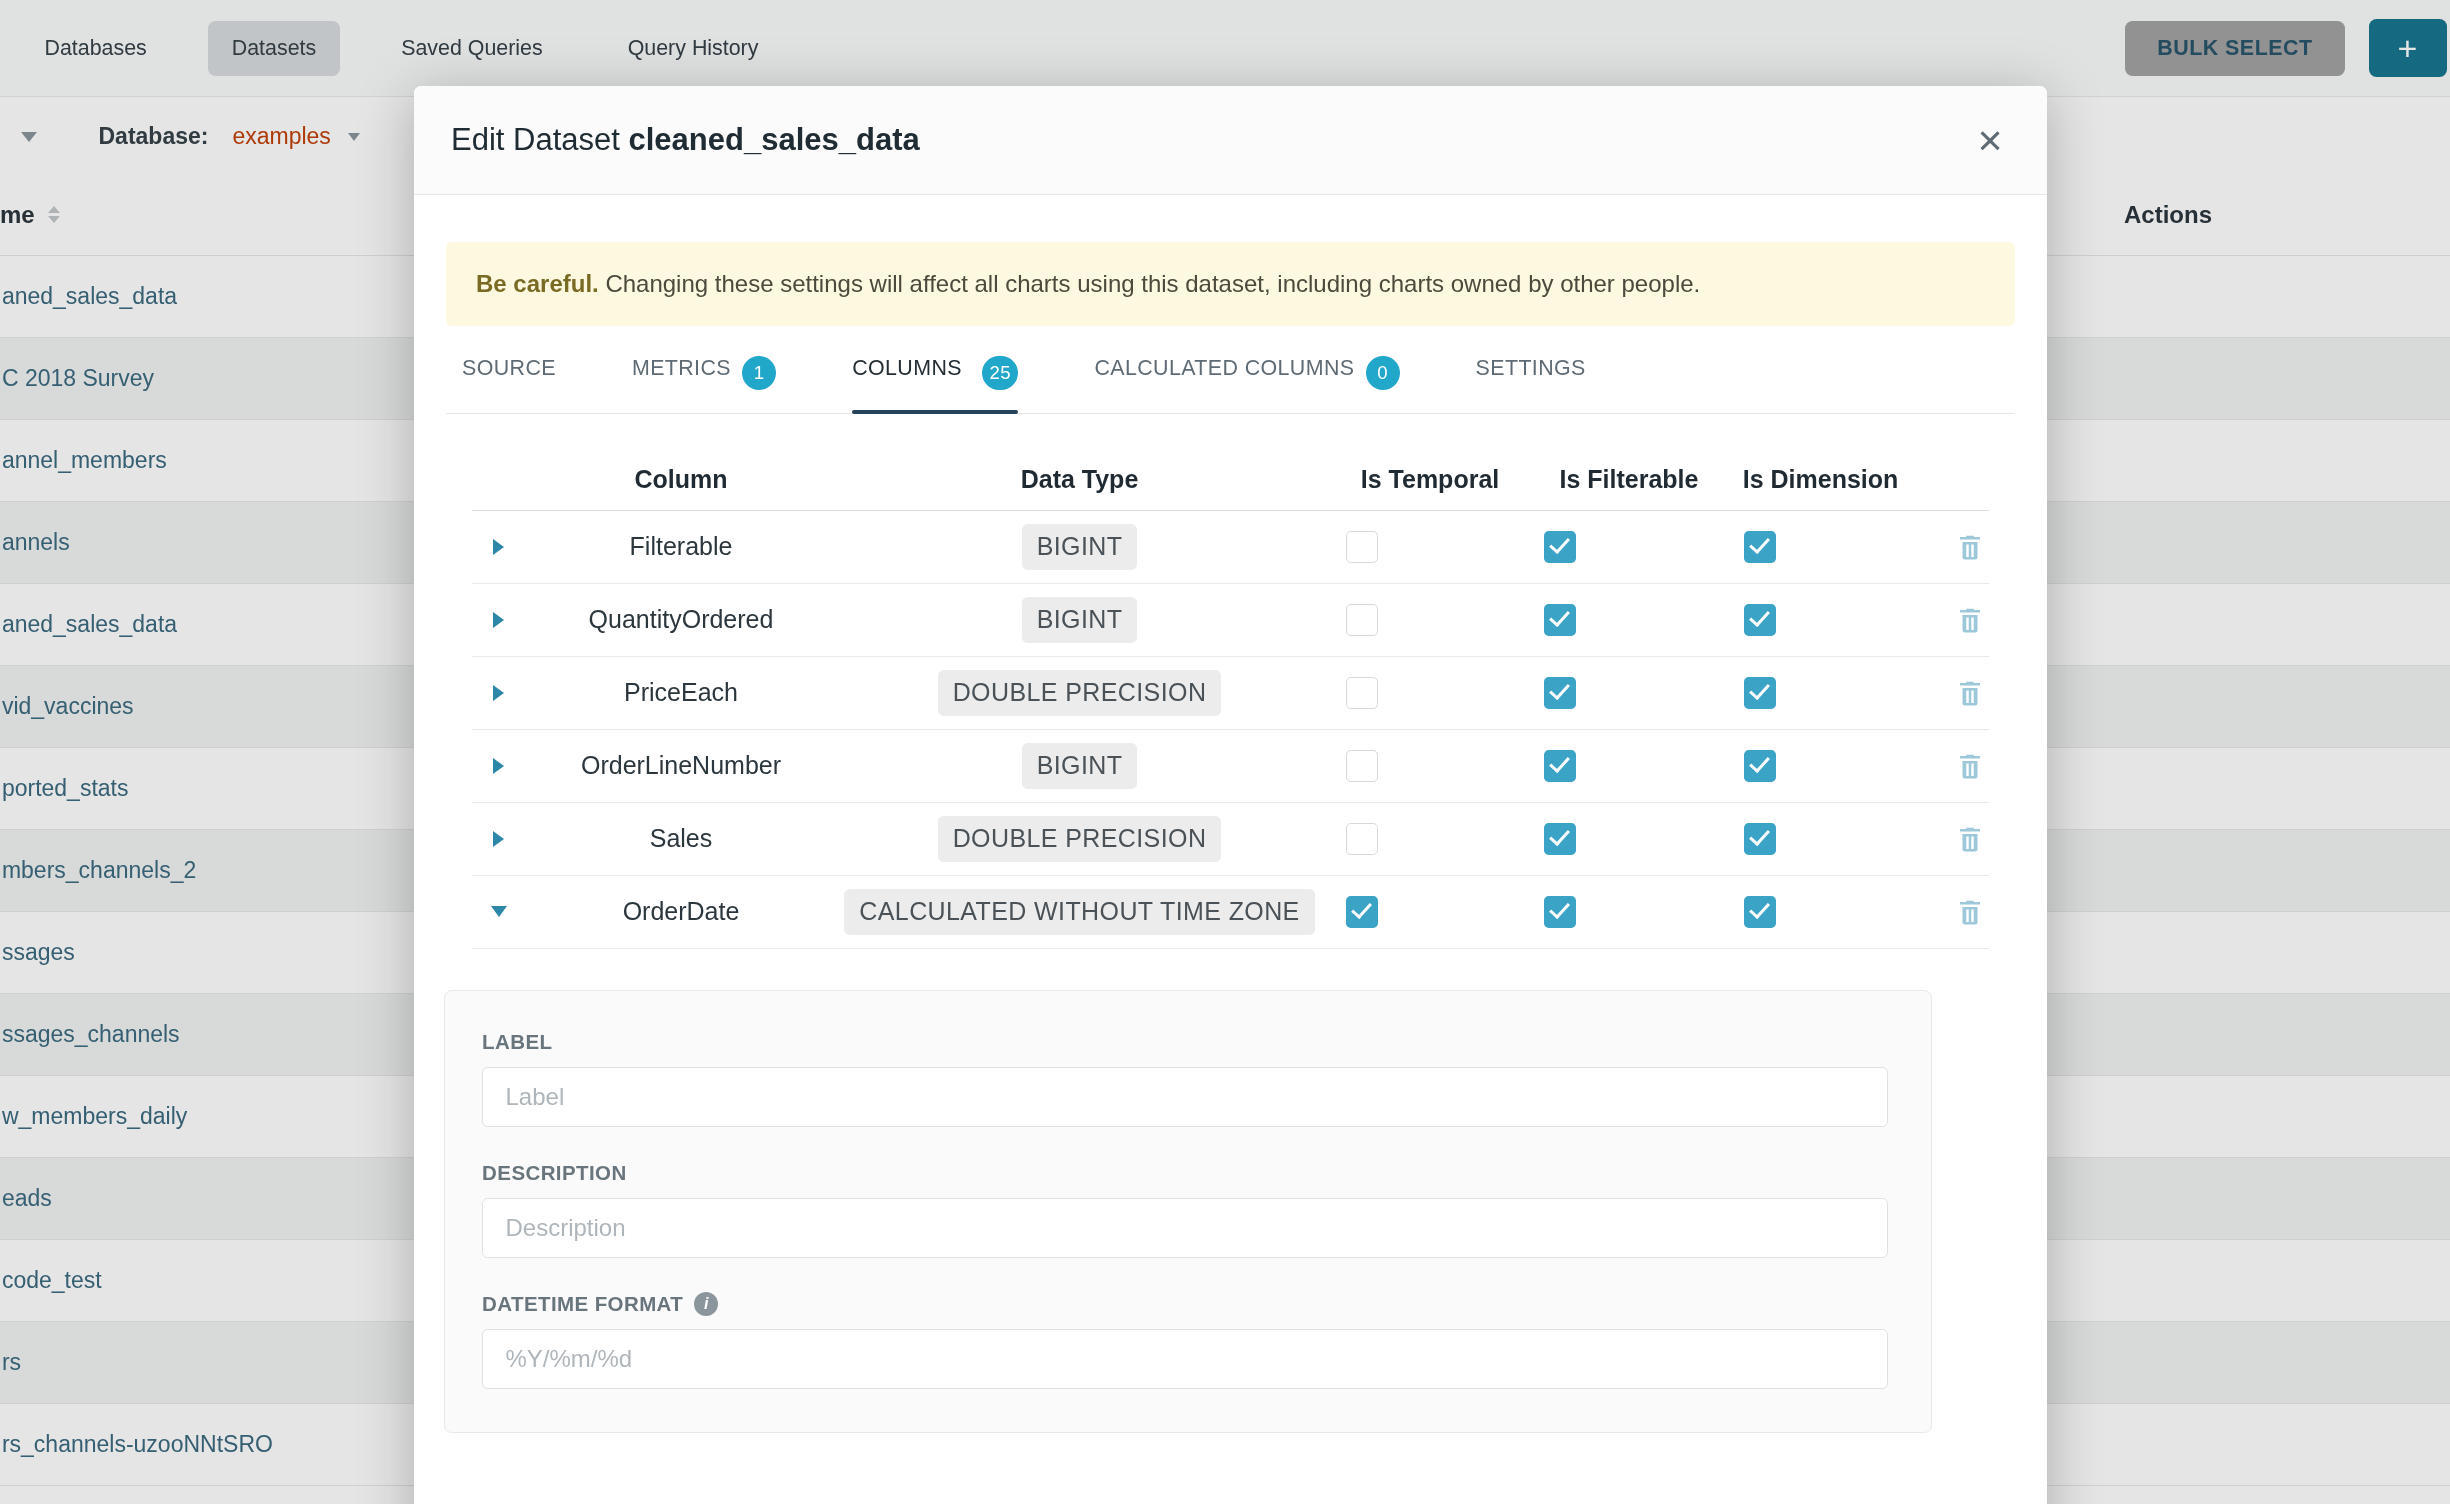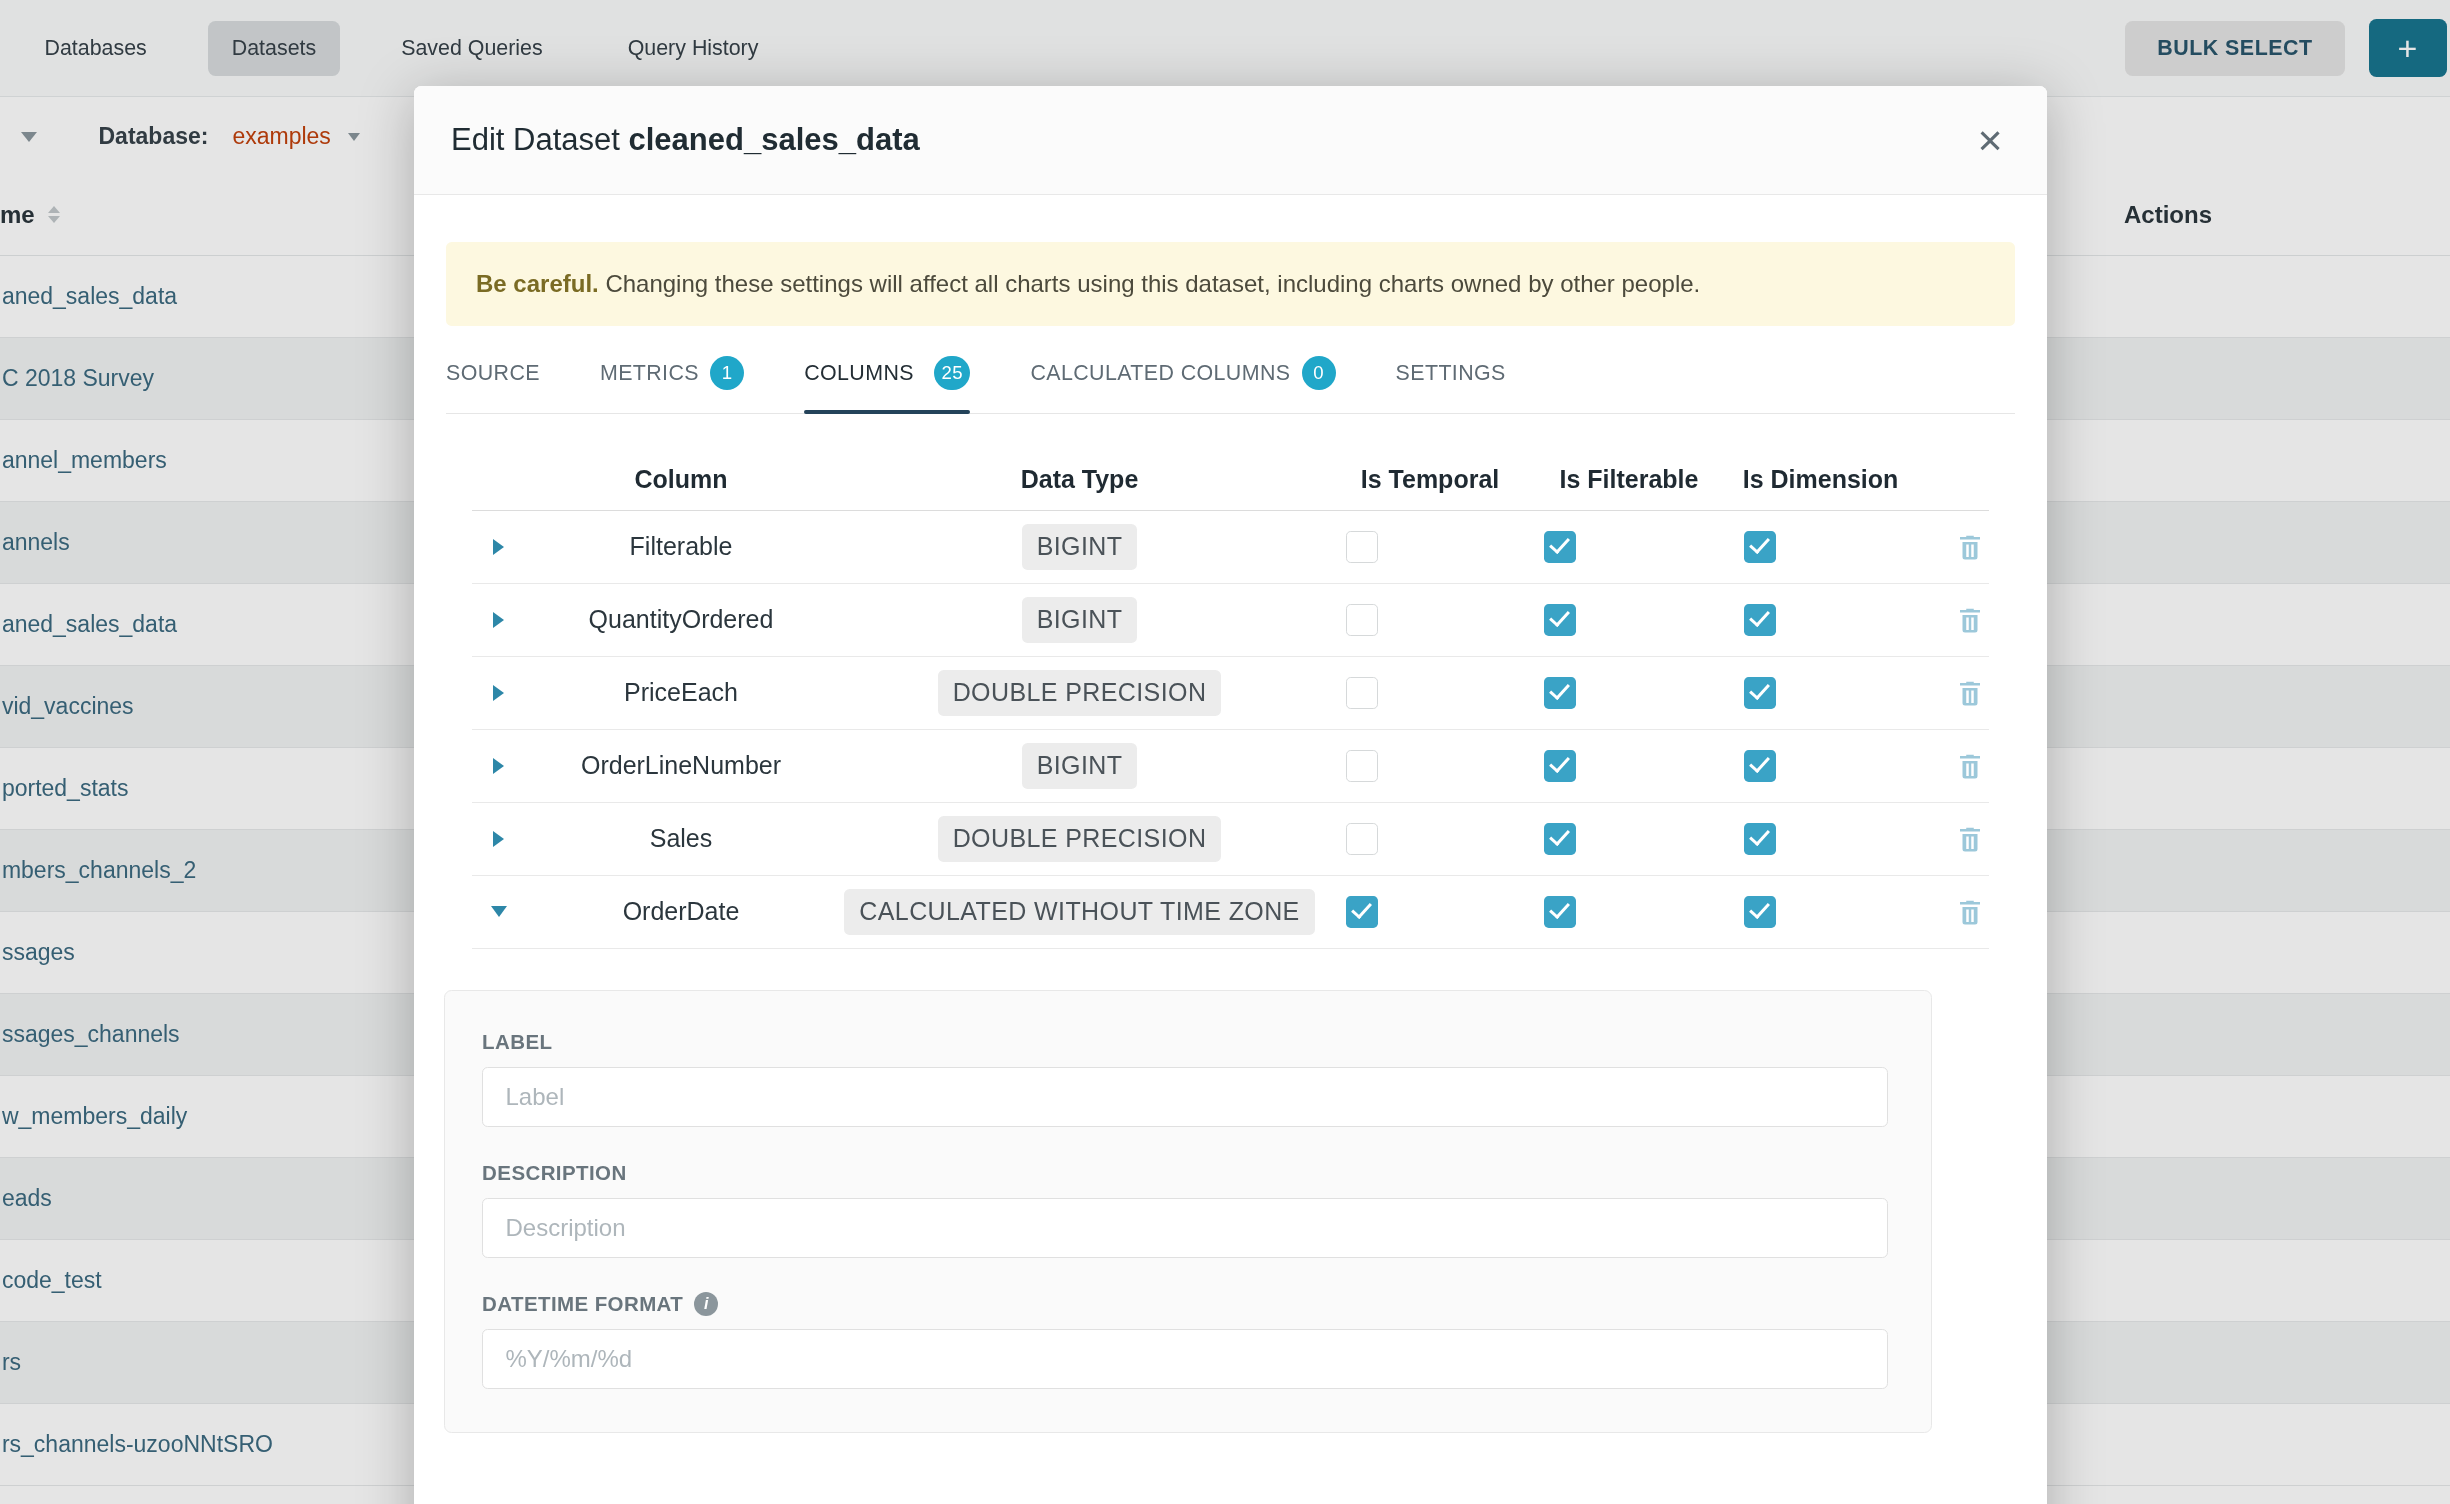--- a/index.html
+++ b/index.html
@@ -16,21 +16,21 @@
     height:97px; background:#fafbfb; border-bottom:0.9px solid #e7eaeb;
     display:flex; align-items:center; padding:0 20.5px;
   }
   .nav-tab {
     font-size:21.4px; color:#37424a; padding:15px 24px; margin-right:37px;
     border-radius:7.5px; cursor:pointer; white-space:nowrap;
   }
   .nav-tab.active { background:#d8dcde; }
   .nav-right { margin-left:auto; display:flex; align-items:center; gap:24px; }
   .bulk-select-btn {
-    background:#e5e5e5; color:#29556b; border:none; border-radius:7.5px;
+    background:#a3a3a3; color:#29556b; border:none; border-radius:7.5px;
     font-size:21.4px; font-weight:700; letter-spacing:0.5px;
     padding:15px 32px; font-family:inherit; cursor:pointer;
   }
   .add-btn {
     background:#18758f; color:#fff; border:none; border-radius:7.5px;
     width:78px; height:58px; font-size:34px; line-height:58px; text-align:center;
     margin-right:-17px; cursor:pointer; font-family:inherit;
   }
 
   .subbar { padding:26px 20.5px 18.6px 20.5px; display:flex; align-items:center; font-size:23px; }
@@ -79,23 +79,23 @@
   .modal-body { padding:0 32px; }
 
   .warn-banner {
     margin-top:47px; background:#fdf8e0; border-radius:5.6px; padding:26px 30px;
     font-size:24px; color:#4c4a3c; line-height:1.35;
   }
   .warn-banner b { color:#7a6b24; font-weight:700; }
 
   .tabs { margin-top:30px; display:flex; border-bottom:0.9px solid #e6e6e6; }
   .tab {
-    display:flex; align-items:center; gap:11.2px; margin-right:60px;
+    display:flex; gap:11.2px; margin-right:60px;
     padding-bottom:22.4px; font-size:21.4px; letter-spacing:0.4px; color:#5f6b74;
-    position:relative; cursor:pointer; white-space:nowrap;
+    position:relative; cursor:pointer; white-space:nowrap;margin-left:16px;
   }
   .tab.active { color:#242e35;gap:20px; }
   .tab.active::after {
     content:""; position:absolute; left:0; right:0; bottom:-0.9px; height:3.7px;
     background:#24435a; border-radius:1.9px;
   }
   .tab-badge {
     min-width:34px; height:34px; border-radius:17px; background:#20a7c9; color:#fff;
     font-size:18.6px; display:inline-flex; align-items:center; justify-content:center;
     padding:0 7.5px;

